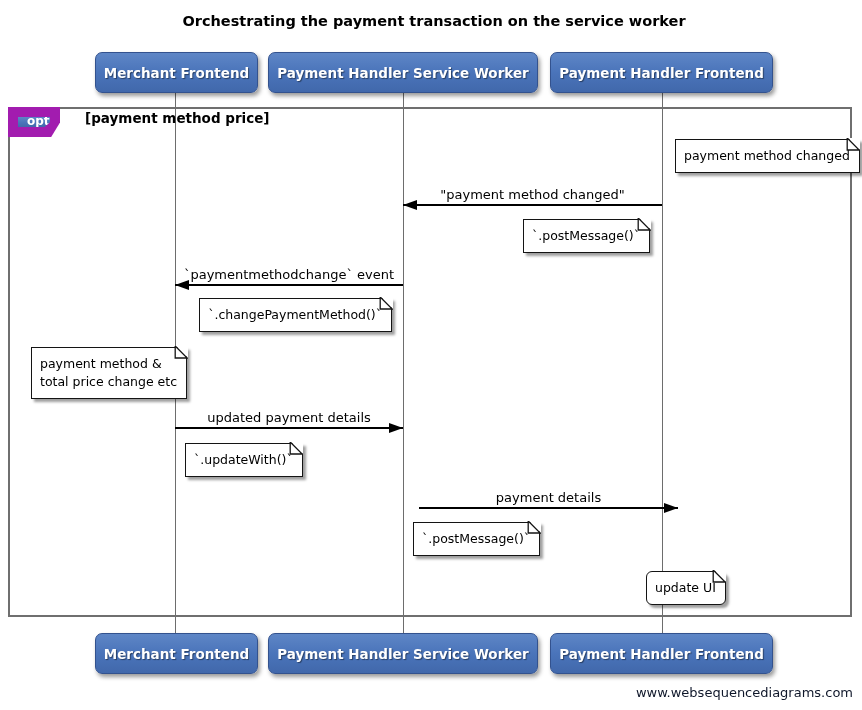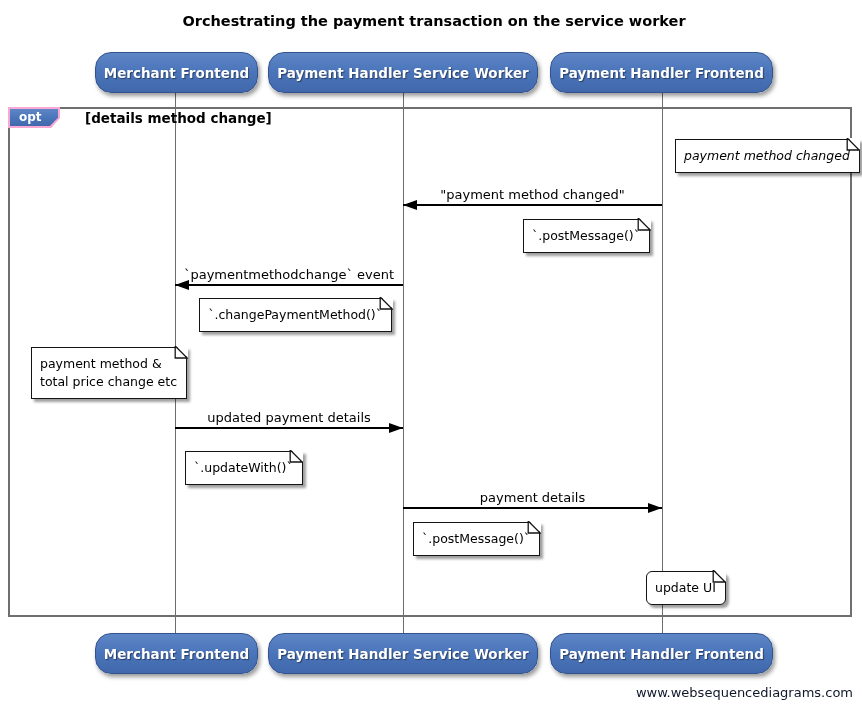--- a/index.html
+++ b/index.html
@@ -16,43 +16,43 @@
   }
 
   
   .lifeline { position:absolute; top:92px; height:542px; width:1px; background:#6d6d6d; }
   .lifeline.m  { left:175px; }
   .lifeline.sw { left:403px; }
   .lifeline.ph { left:662px; }
 
   
   .actor {
-    position:absolute; height:41px; border-radius:16px;
+    position:absolute; height:41px; border-radius:7px;
     background:linear-gradient(180deg,#5e86c6 0%,#4a74ba 50%,#4168ab 100%);
     border:1px solid #33528e;
     box-shadow:2px 3px 4px rgba(0,0,0,0.40);
     color:#fff; font-weight:bold; font-size:13.5px;
     display:flex; align-items:center; justify-content:center;
     text-shadow:1px 1px 1px rgba(0,0,0,0.45);
     white-space:nowrap;
   }
   .actor.row-top    { top:52px; }
   .actor.row-bottom { top:633px; }
   .actor.m  { left:95px;  width:163px; }
   .actor.sw { left:268px; width:270px; }
   .actor.ph { left:550px; width:223px; }
 
   
   .fragment-frame {
     position:absolute; left:8px; top:107px; width:844px; height:510px;
     border:2px solid #6f6f6f; background:transparent;
   }
   .opt-tab-outer {
-    position:absolute; left:8px; top:107px; width:52px; height:21px;
-    background:#f9a8d4; padding:2px;
+    position:absolute; left:8px; top:107px; width:52px; height:30px;
+    background:#a21caf; padding:10px;
     clip-path:polygon(0 0,100% 0,100% 52%,83% 100%,0 100%);
   }
   .opt-tab-inner {
     width:100%; height:100%;
     background:linear-gradient(180deg,#5e86c6 0%,#4a74ba 55%,#4168ab 100%);
     clip-path:polygon(0 0,100% 0,100% 52%,83% 100%,0 100%);
     color:#fff; font-weight:bold; font-size:12px;
     display:flex; align-items:center; padding:0 0 2px 9px;
   }
   .fragment-condition {
@@ -78,25 +78,25 @@
 
   
   .note {
     position:absolute; display:inline-flex; align-items:center;
     background:#fff; border:1.6px solid #141414;
     box-shadow:3px 3px 2.5px rgba(0,0,0,0.38);
     padding:7px 9px 7px 8px; font-size:12.5px; color:#000;
     white-space:pre; line-height:1.45;
   }
   .note .fold { position:absolute; top:-1.6px; right:-1.6px; width:14px; height:14px; }
-  .n1 { left:675px; top:139px;font-style:italic; }
+  .n1 { left:675px; top:139px; }
   .n2 { right:212px; top:219px; }
   .n3 { right:470px; top:298px; }
   .n4 { left:31px;  top:347px; }
-  .n5 { left:185px; top:443px;margin-top:8px; }
+  .n5 { left:185px; top:443px; }
   .n6 { left:413px; top:522px; }
   .n7 { left:646px; top:571px;border-radius:6px; }
 
   
   .footer {
     position:absolute; right:9px; top:685px; font-size:13px; color:#0f172a;
   }
 </style>
 </head>
 <body>
@@ -116,21 +116,21 @@
     <span>Payment Handler Service Worker</span>
   </div>
   <div class="actor row-top ph">
     <span>Payment Handler Frontend</span>
   </div>
 
   <div class="fragment-frame"></div>
   <div class="opt-tab-outer">
     <div class="opt-tab-inner">opt</div>
   </div>
-  <div class="fragment-condition">[details method change]</div>
+  <div class="fragment-condition">[payment method price]</div>
 
   <div class="note n1">
     <span>payment method changed</span>
     <svg class="fold" viewBox="0 0 14 14">
       <path d="M2 0 L14 0 L14 12 Z" fill="#ffffff" stroke="none"></path>
       <path d="M1.2 0 L13.2 12 L1.2 12 Z" fill="#ffffff" stroke="#141414" stroke-width="1.3"></path>
     </svg>
   </div>
 
   <div class="message span-sw-ph" style="top:187px;">
@@ -177,21 +177,21 @@
   </div>
 
   <div class="note n5">
     <span>`.updateWith()`</span>
     <svg class="fold" viewBox="0 0 14 14">
       <path d="M2 0 L14 0 L14 12 Z" fill="#ffffff" stroke="none"></path>
       <path d="M1.2 0 L13.2 12 L1.2 12 Z" fill="#ffffff" stroke="#141414" stroke-width="1.3"></path>
     </svg>
   </div>
 
-  <div class="message span-sw-ph" style="top:490px;">
+  <div class="message span-sw-ph" style="top:490px;margin-left:16px;">
     <div class="msg-label">payment details</div>
     <div class="msg-line"></div>
     <div class="arrowhead right"></div>
   </div>
 
   <div class="note n6">
     <span>`.postMessage()`</span>
     <svg class="fold" viewBox="0 0 14 14">
       <path d="M2 0 L14 0 L14 12 Z" fill="#ffffff" stroke="none"></path>
       <path d="M1.2 0 L13.2 12 L1.2 12 Z" fill="#ffffff" stroke="#141414" stroke-width="1.3"></path>

